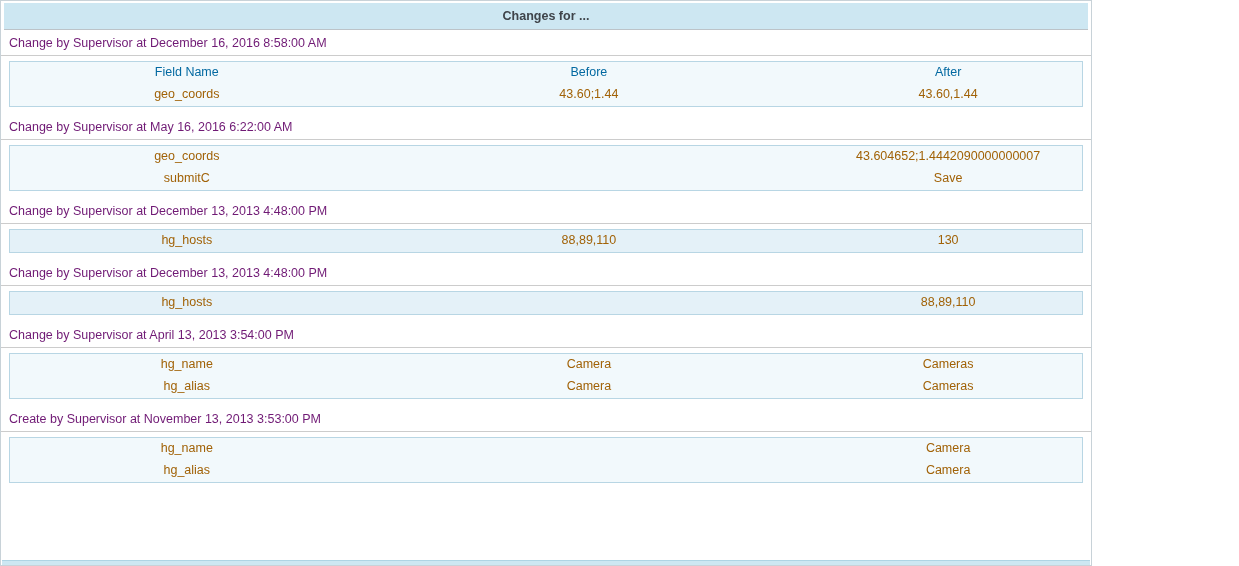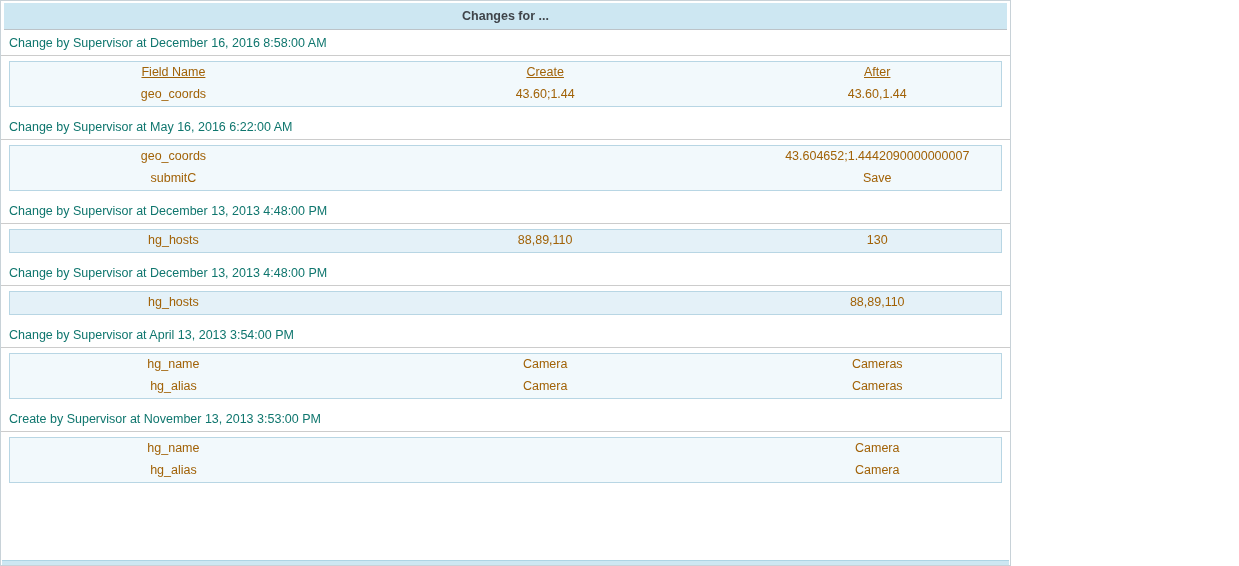--- a/index.html
+++ b/index.html
@@ -4,61 +4,61 @@
 <style>
   * { box-sizing: border-box; }
   html, body { margin: 0; padding: 0; background: #ffffff; }
   body {
     font-family: "Liberation Sans", "DejaVu Sans", sans-serif;
     font-size: 12.5px;
     color: #474747;
   }
   .panel {
     position: relative;
-    width: 1011px;
+    width: 1092px;
     height: 566px;
     border: 1px solid #c8d2d8;
     overflow: hidden;
     background: #ffffff;
   }
   .panel-header {
     margin: 2px 3px 0 3px;
     height: 27px;
     line-height: 27px;
     background: #cde7f2;
     border-bottom: 1px solid #bcc3c8;
     text-align: center;
     font-weight: bold;
     color: #3f444a;
   }
   .section-header {
     padding: 6px 8px 5px 8px;
     border-bottom: 1px solid #cccccc;
     background: #ffffff;
-    color: #0f766e;
+    color: #701a75;
     line-height: 14px;
   }
   .tablewrap { margin: 5px 8px 7px 8px; }
   .tablewrap table {
     width: 100%;
     border-collapse: collapse;
     border: 1px solid #b8d6e4;
     background: #f2f9fc;
   }
   .tablewrap[data-tint="medium"] table { background: #e4f1f8; }
   .tablewrap td {
     padding: 3px 4px 4px 4px;
     text-align: center;
     color: #a16207;
     height: 22px;
     line-height: 15px;
     overflow: hidden;
     white-space: nowrap;
   }
-  .cols td { color: #a16207; text-decoration: underline; }
+  .cols td { color: #0369a1; }
   .bottom-strip {
     position: absolute;
     left: 1px; right: 1px; bottom: 0;
     height: 5px;
     background: #cde7f2;
     border-top: 1px solid #aed4e4;
   }
 </style>
 </head>
 <body>
@@ -72,21 +72,21 @@
     <div class="tablewrap" data-tint="light">
       <table>
         <colgroup>
             <col style="width:33%">
             <col style="width:42%">
             <col style="width:25%">
           </colgroup>
         <tbody>
           <tr class="cols">
             <td>Field Name</td>
-            <td>Create</td>
+            <td>Before</td>
             <td>After</td>
           </tr>
           <tr>
             <td>geo_coords</td>
             <td>43.60;1.44</td>
             <td>43.60,1.44</td>
           </tr>
         </tbody>
       </table>
     </div>

